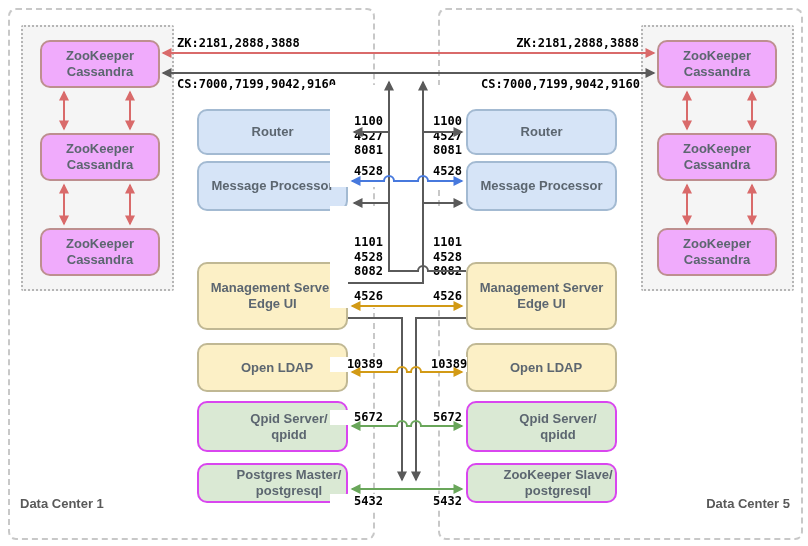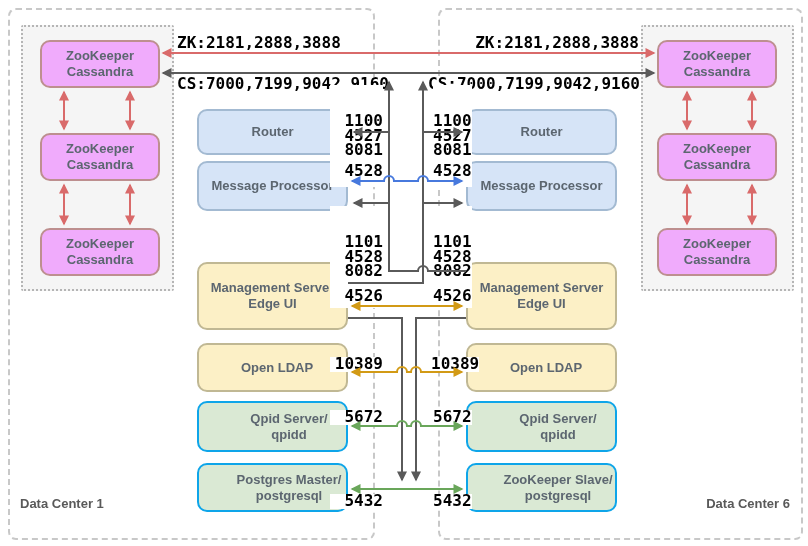--- a/index.html
+++ b/index.html
@@ -16,53 +16,53 @@
   #cluster-dc1{left:21px;}
   #cluster-dc2{left:641px;}
   
   .box{position:absolute;border-radius:10px;display:flex;flex-direction:column;
        justify-content:center;align-items:center;text-align:center;font-weight:bold;
        font-size:13px;line-height:16px;color:#5c6670;z-index:2;box-sizing:border-box;}
   .pink {background:#f0abfc;border:2px solid #bd8f8f;width:120px;height:48px;}
   .blue {background:#d6e4f7;border:2px solid #a3bad2;left:197px;width:151px;}
   .blue.right, .yellow.right, .green.right{left:466px;}
   .yellow{background:#fcf0c6;border:2px solid #c0b894;left:197px;width:151px;}
-  .green {background:#dae9d4;border:2px solid #0ea5e9;left:197px;width:151px;padding-left:33px;}
+  .green {background:#dae9d4;border:2px solid #d946ef;left:197px;width:151px;padding-left:33px;}
   .pink.l{left:40px;} .pink.r{left:657px;}
   .py1{top:40px;} .py2{top:133px;} .py3{top:228px;}
   .router-y{top:109px;height:46px;}
   .mp-y{top:161px;height:50px;}
   .ms-y{top:262px;height:68px;}
   .ldap-y{top:343px;height:49px;padding-left:9px;}
   .qpid-y{top:401px;height:51px;}
-  .pg-y{top:463px;height:49px;}
+  .pg-y{top:463px;height:40px;}
   
   .port{position:absolute;font-family:"DejaVu Sans Mono","Liberation Mono",monospace;
-        font-weight:bold;font-size:16px;line-height:14.5px;color:#000;background:#fff;
+        font-weight:bold;font-size:12px;line-height:14.5px;color:#000;background:#fff;
         z-index:2;white-space:pre;}
   .pl{left:330px;width:53px;text-align:right;}  
   .pr{left:433px;text-align:left;}              
   
   #wires{position:absolute;left:0;top:0;z-index:3;pointer-events:none;}
   #wires path,#wires line{fill:none;stroke-width:2;}
   .w-red{stroke:var(--red-arrow);}
   .w-dark{stroke:var(--dark-arrow);}
   .w-blue{stroke:var(--blue-arrow);}
   .w-orange{stroke:var(--orange-arrow);}
   .w-green{stroke:var(--green-arrow);}
 </style>
 </head>
 <body>
 
 <div id="canvas">
 
   <div class="dc" id="dc1"></div>
   <div class="dc" id="dc2"></div>
   <div class="dc-label" style="left:20px;top:496px;">Data Center 1</div>
-  <div class="dc-label" style="right:18px;top:496px;">Data Center 6</div>
+  <div class="dc-label" style="right:18px;top:496px;">Data Center 5</div>
 
   <div class="cluster" id="cluster-dc1"></div>
   <div class="cluster" id="cluster-dc2"></div>
 
   <div class="box pink l py1">
     <div>ZooKeeper</div>
       <div>Cassandra</div>
   </div>
   <div class="box pink l py2">
     <div>ZooKeeper</div>

